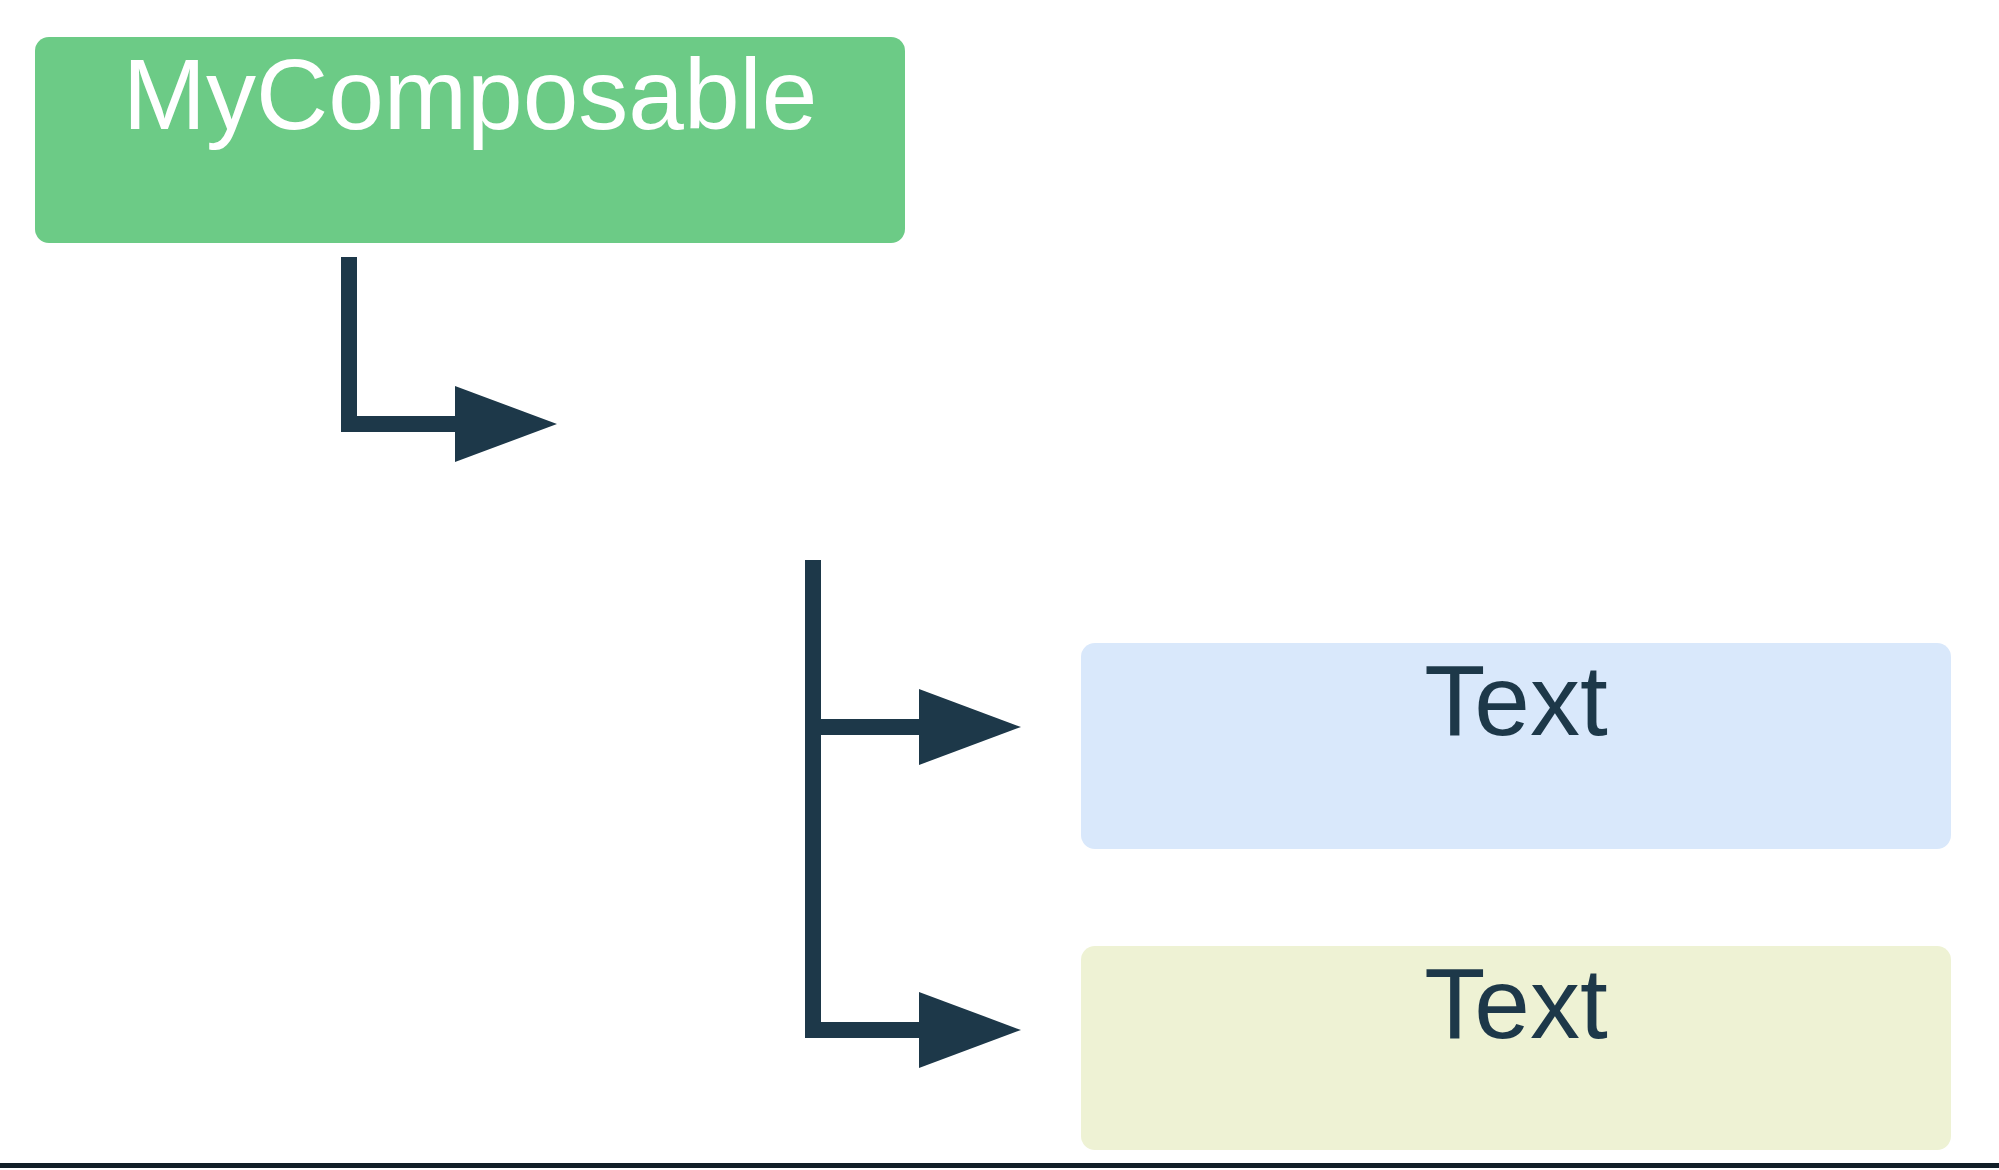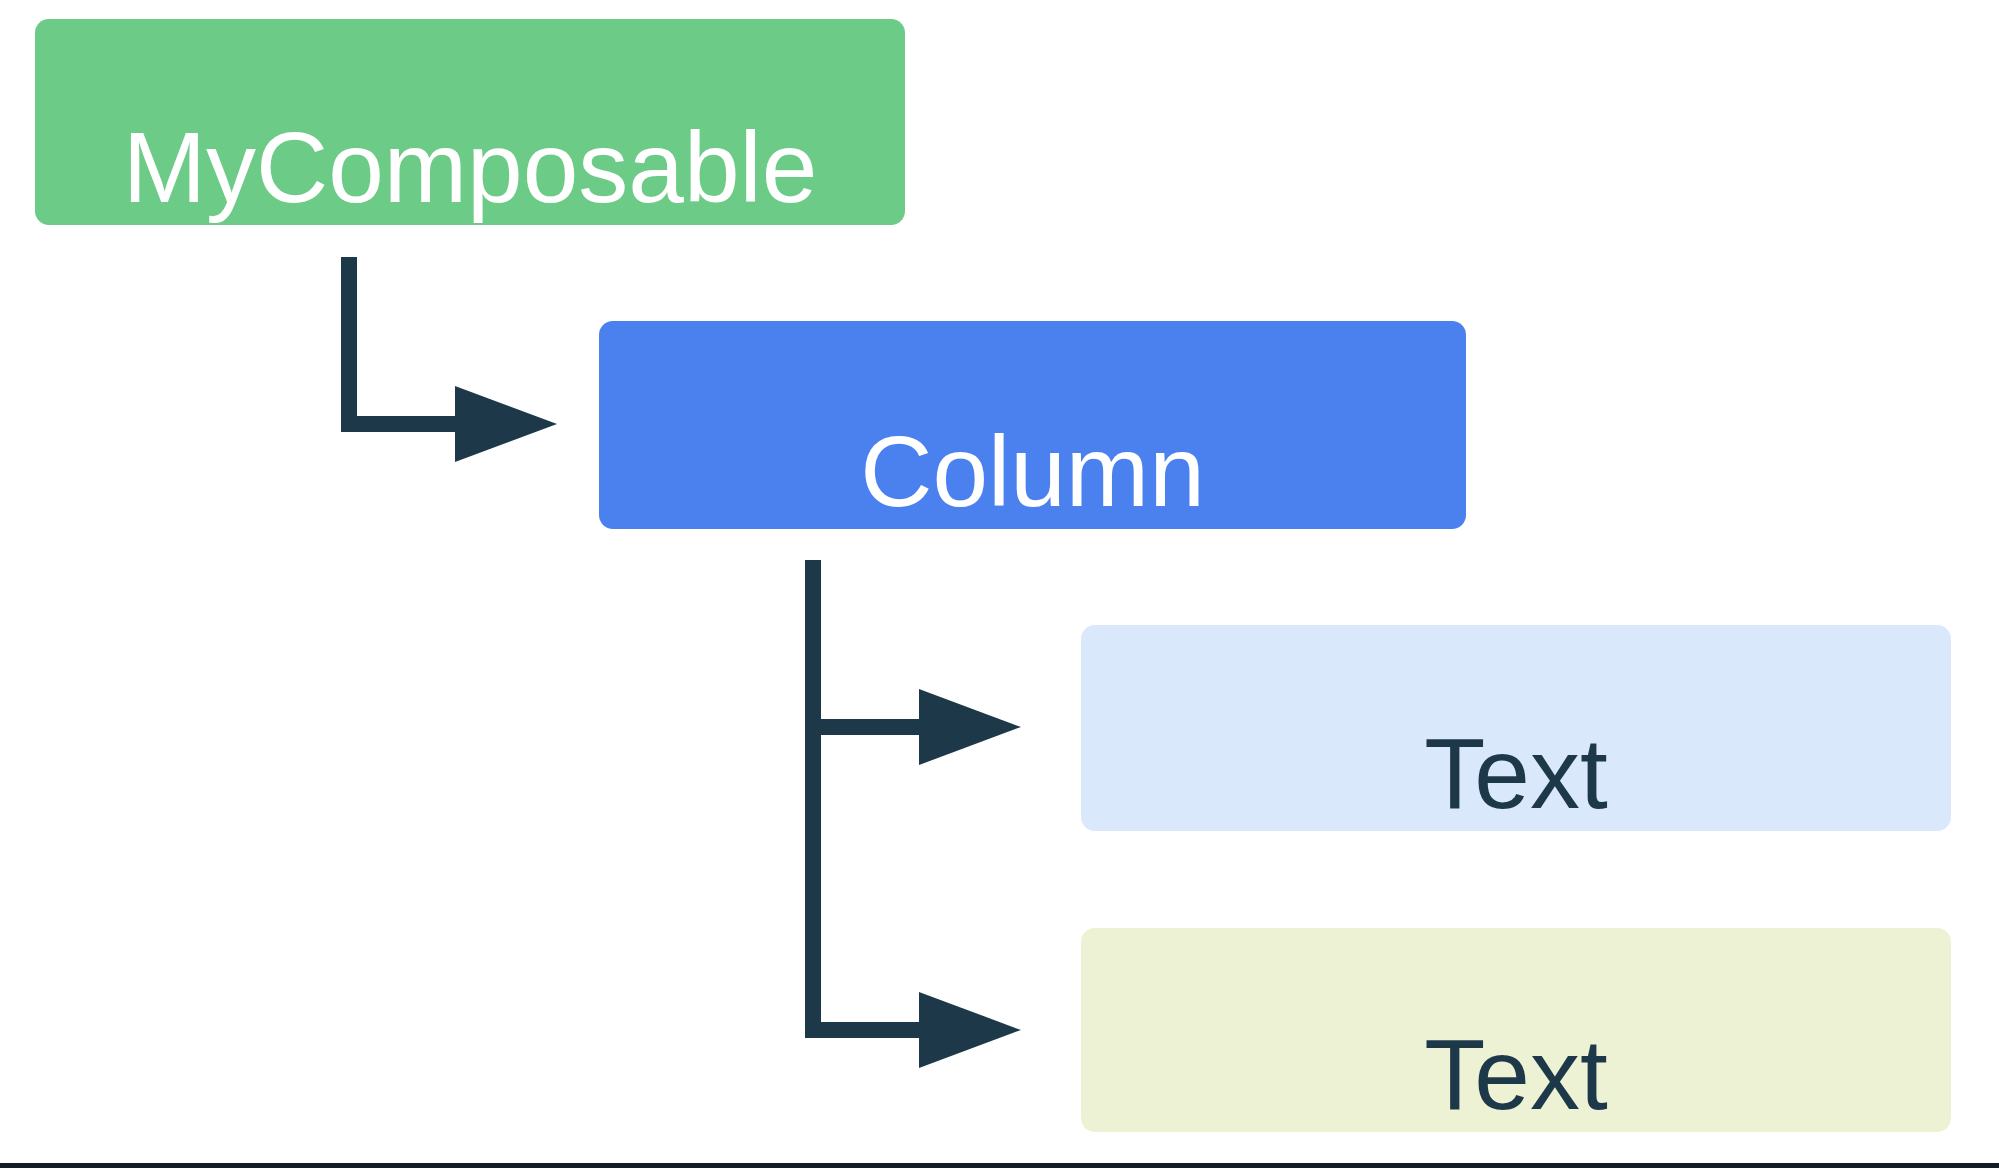--- a/index.html
+++ b/index.html
@@ -19,27 +19,28 @@
     position: absolute;
     left: 0;
     top: 0;
     width: 1999px;
     height: 1170px;
     pointer-events: none;
   }
   .node {
     position: absolute;
     display: flex;
-    align-items: flex-end;
+    align-items: flex-start;
     justify-content: center;
     border-radius: 14px;
     font-size: 100px;
     font-weight: 400;
     letter-spacing: 0;
     white-space: nowrap;
+    margin-top: 18px;
   }
   .node-root   { left: 35px;   top: 19px;  width: 870px; height: 206px; }
   .node-column { left: 599px;  top: 321px; width: 867px; height: 208px; }
   .node-text1  { left: 1081px; top: 625px; width: 870px; height: 206px; }
   .node-text2  { left: 1081px; top: 928px; width: 870px; height: 204px; }
   .bottom-rule {
     position: absolute;
     left: 0;
     top: 1163px;
     width: 1999px;
@@ -61,23 +62,20 @@
       <path d="M 813 727 H 919" fill="none" stroke-width="16"></path>
       <polygon points="919,689 919,765 1021,727" stroke="none"></polygon>
       <polygon points="919,992 919,1068 1021,1030" stroke="none"></polygon>
     </g>
   </svg>
 
   <div class="node node-root" style="background-color: rgb(108, 203, 134); color: rgb(255, 255, 255);">
     <span>MyComposable</span>
   </div>
 
-  <div class="node node-column" style="background-color: rgb(75, 129, 238); color: rgb(255, 255, 255);">
-    <span>Column</span>
-  </div>
 
   <div class="node node-text1" style="background-color: rgb(217, 232, 251); color: rgb(29, 56, 73);">
     <span>Text</span>
   </div>
 
   <div class="node node-text2" style="background-color: rgb(238, 242, 212); color: rgb(29, 56, 73);">
     <span>Text</span>
   </div>
 
   <div class="bottom-rule" style="background-color: rgb(17, 30, 39);"></div>

